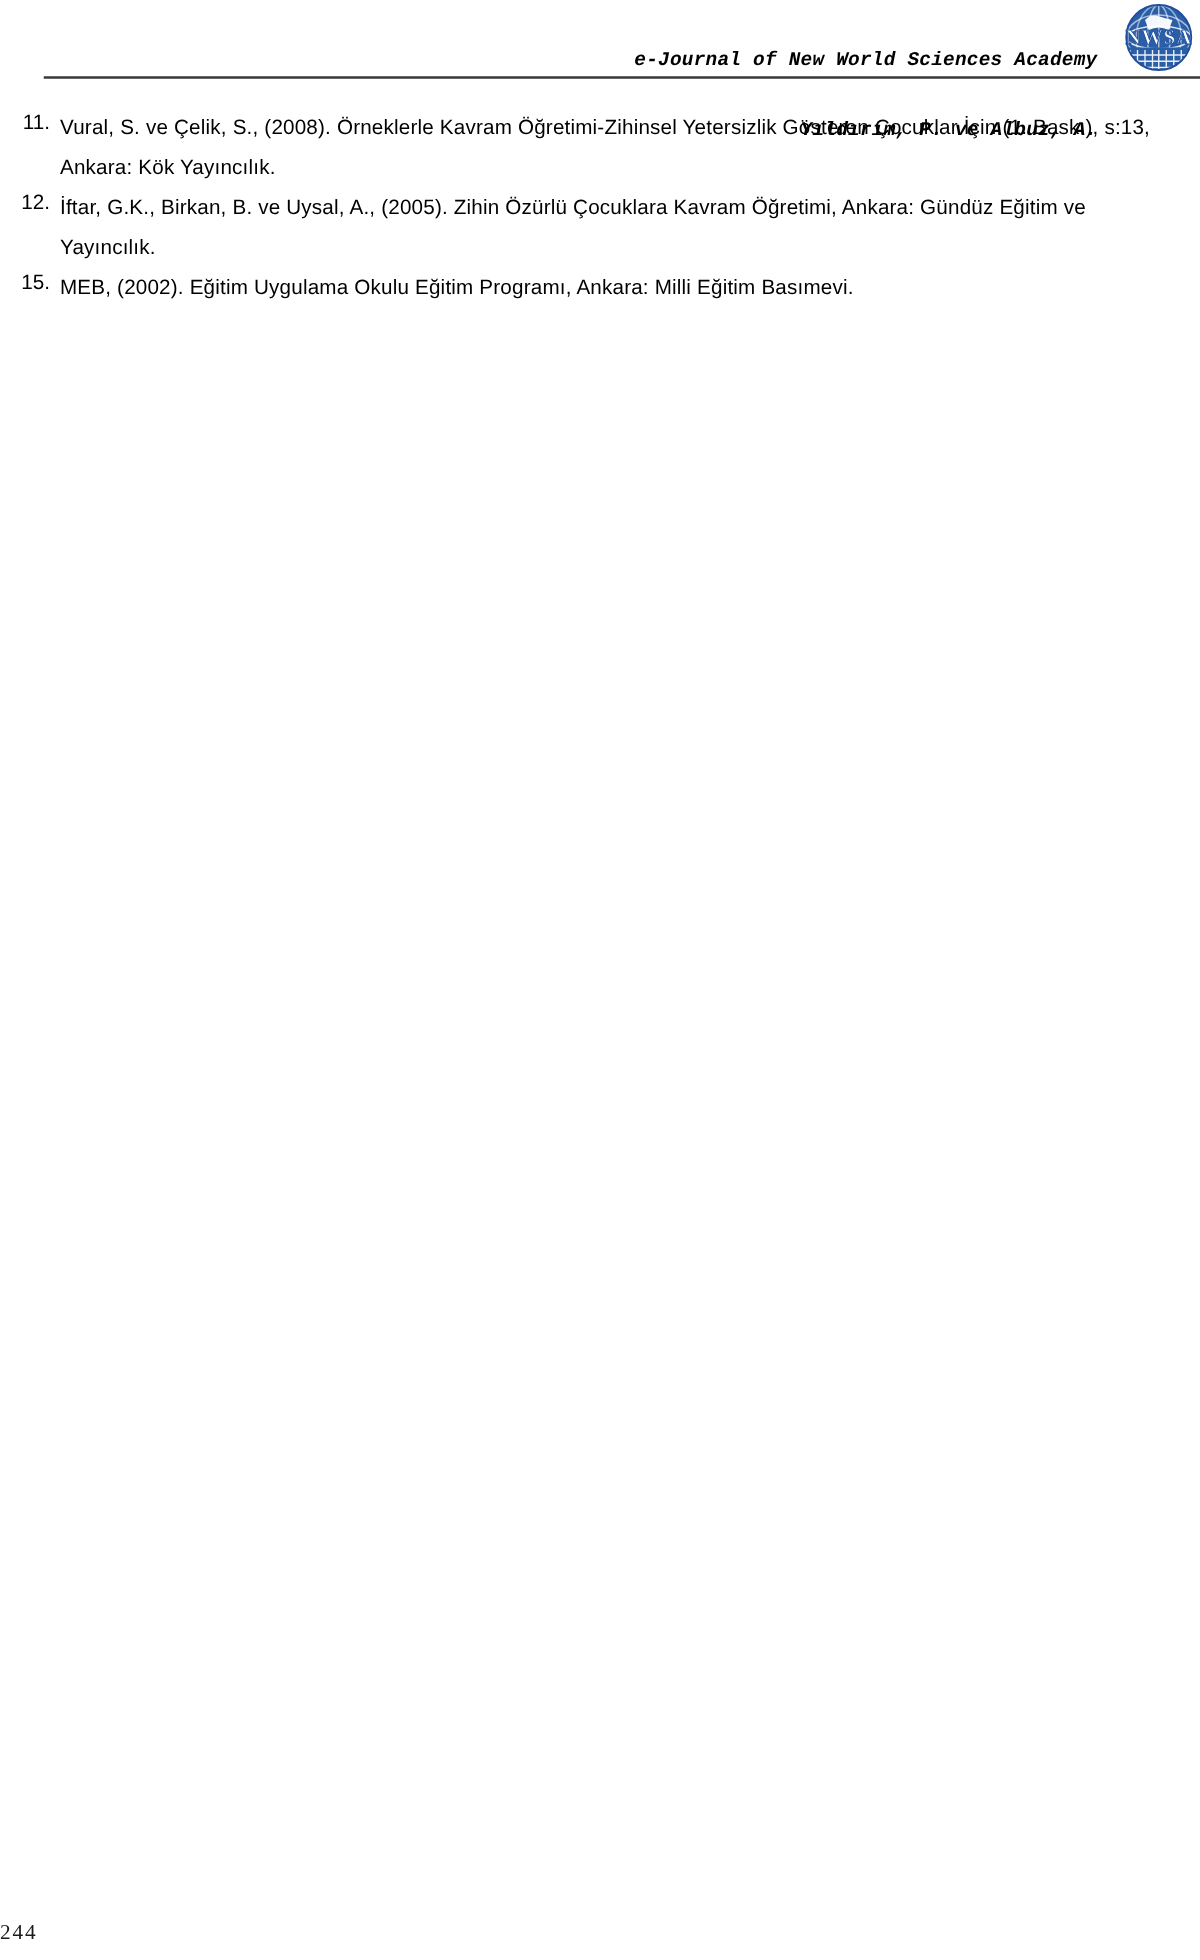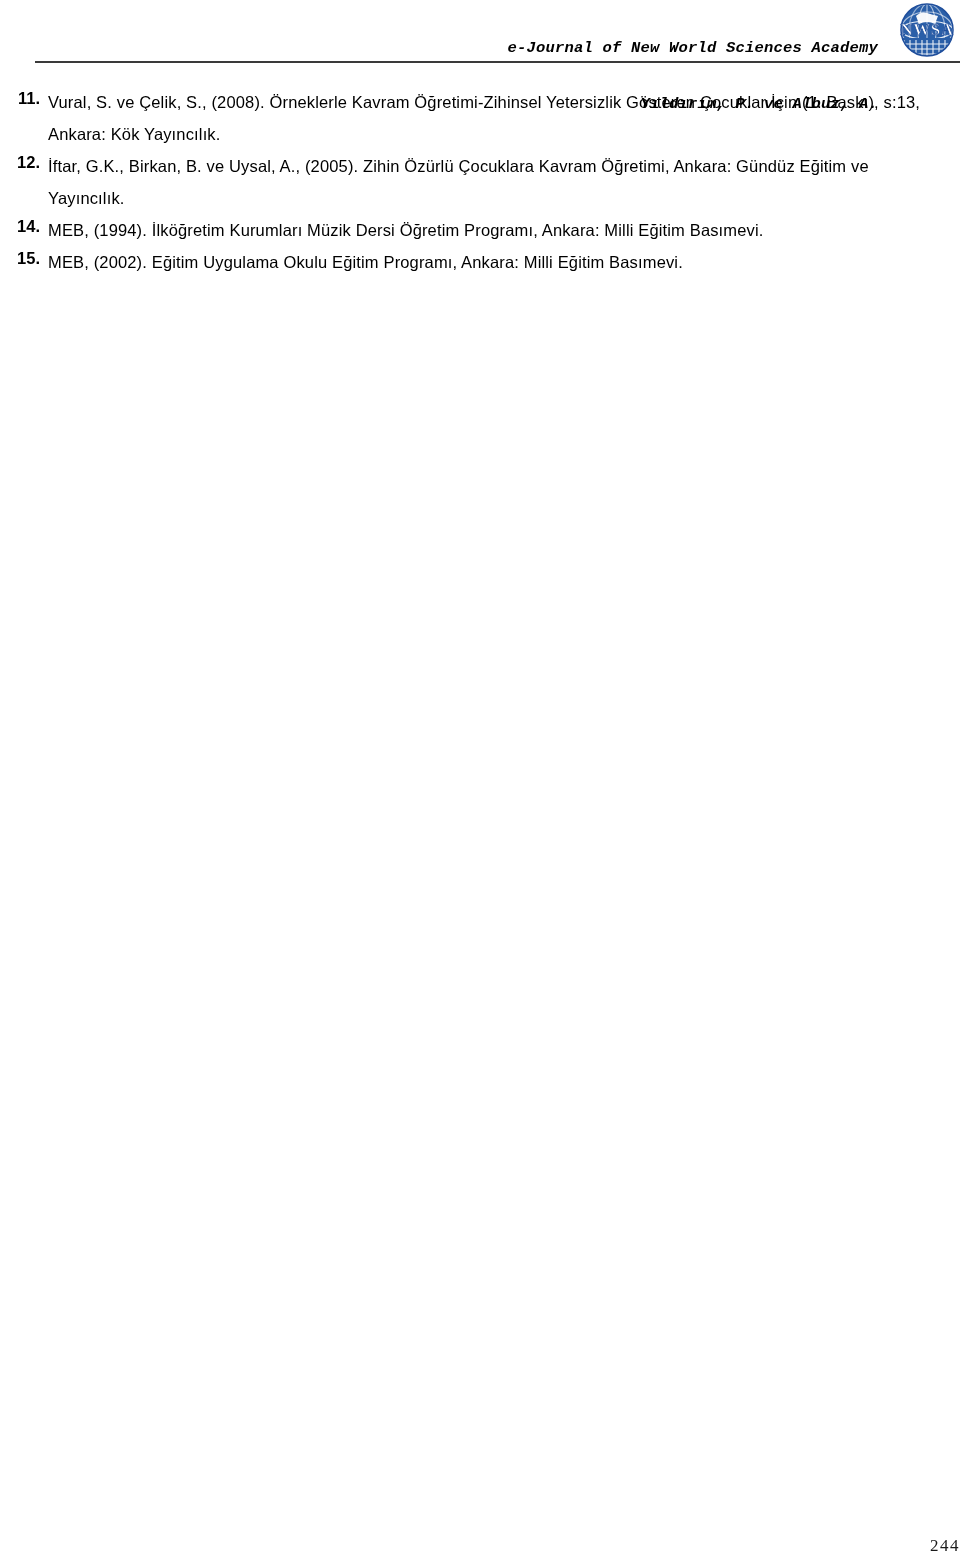--- a/index.html
+++ b/index.html
@@ -68,42 +68,42 @@
     position: relative;
     padding-left: 48px;
     margin: 0;
   }
   .ref-number {
     position: absolute;
     left: 0;
     top: 0;
     width: 40px;
     text-align: right;
-    font-weight: bold;
+    font-weight: normal;
     font-size: 16.5px;
     line-height: 24.6px;
     font-family: "Liberation Sans", sans-serif;
   }
   .ref-text {
     display: block;
     font-family: Liberation Sans, sans-serif;
     font-size: 16.5px;
     line-height: 32px;
     letter-spacing: 0.15px;
     white-space: pre-wrap;
     word-break: normal;
   }
 
   
   .page-footer {
     position: absolute;
     left: 0;
     bottom: 12px;
     width: 960px;
-    text-align: right;
+    text-align: left;
   }
   .page-number {
     font-family: "Liberation Serif", "DejaVu Serif", serif;
     font-size: 17px;
     letter-spacing: 1.5px;
     color: #1a1a1a;
   }
 </style>
 </head>
 <body>
@@ -160,24 +160,20 @@
     <span class="ref-number">11.</span>
     <span class="ref-text">Vural, S. ve Çelik, S., (2008). Örneklerle Kavram Öğretimi-Zihinsel Yetersizlik Gösteren Çocuklar İçin (1. Baskı), s:13, Ankara: Kök Yayıncılık.</span>
   </div>
 
   <div class="reference-item">
     <span class="ref-number">12.</span>
     <span class="ref-text">İftar, G.K., Birkan, B. ve Uysal, A., (2005). Zihin Özürlü Çocuklara Kavram Öğretimi, Ankara: Gündüz Eğitim ve Yayıncılık.</span>
   </div>
 
 
-  <div class="reference-item">
-    <span class="ref-number">14.</span>
-    <span class="ref-text">MEB, (1994). İlköğretim Kurumları Müzik Dersi Öğretim Programı, Ankara: Milli Eğitim Basımevi.</span>
-  </div>
 
   <div class="reference-item">
     <span class="ref-number">15.</span>
     <span class="ref-text">MEB, (2002). Eğitim Uygulama Okulu Eğitim Programı, Ankara: Milli Eğitim Basımevi.</span>
   </div>
 
 </div>
 
 <div class="page-footer">
   <span class="page-number">244</span>

